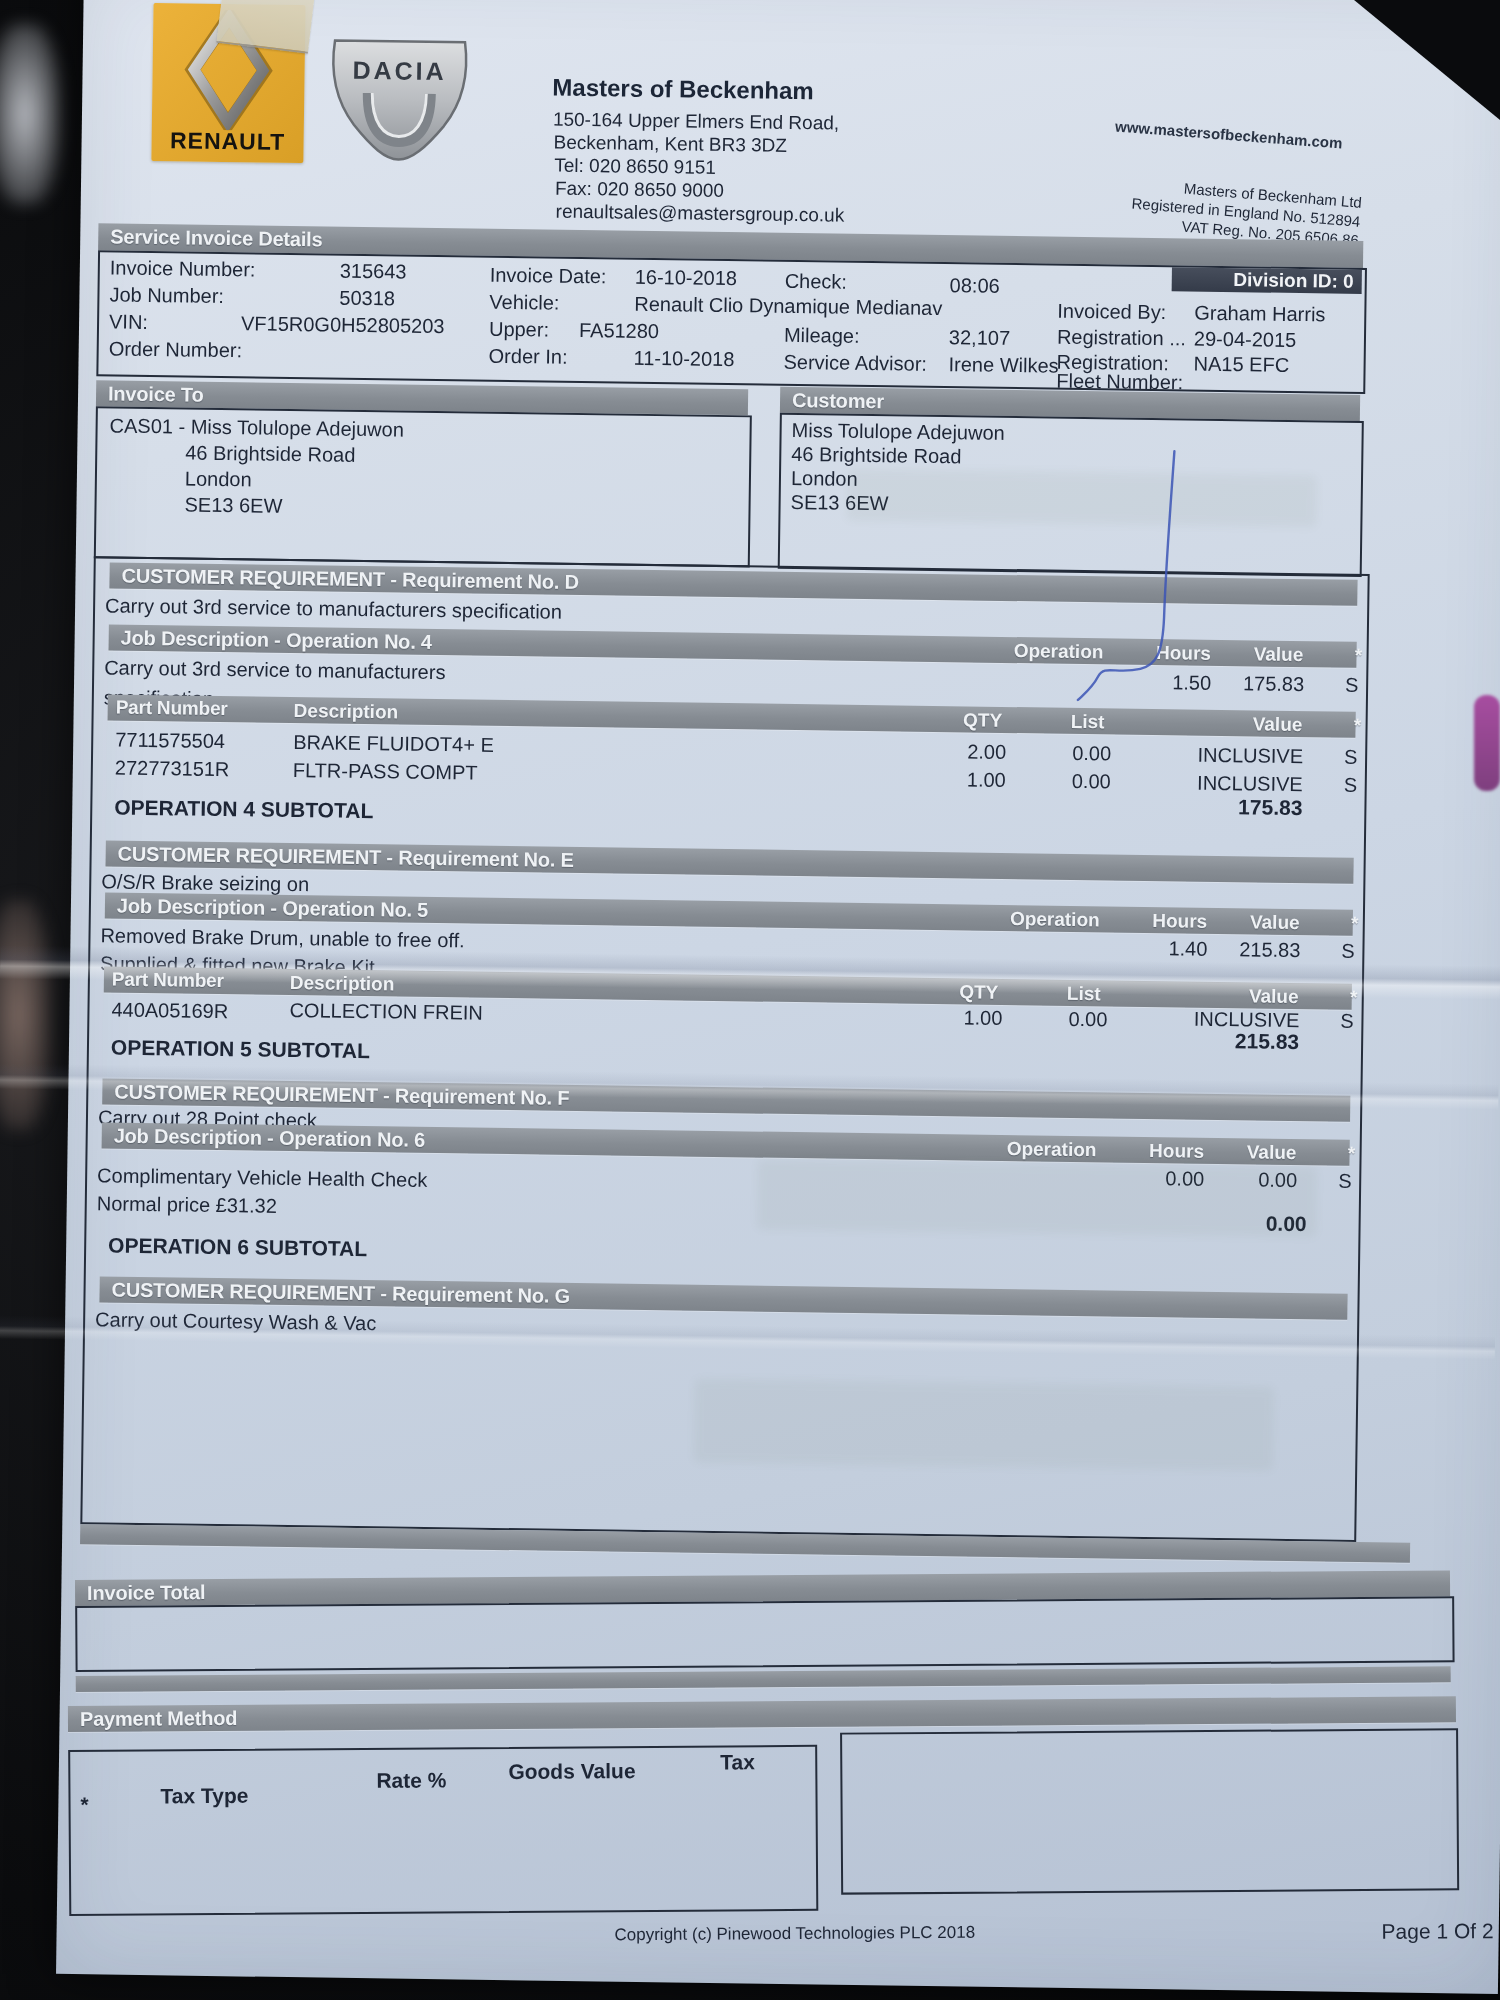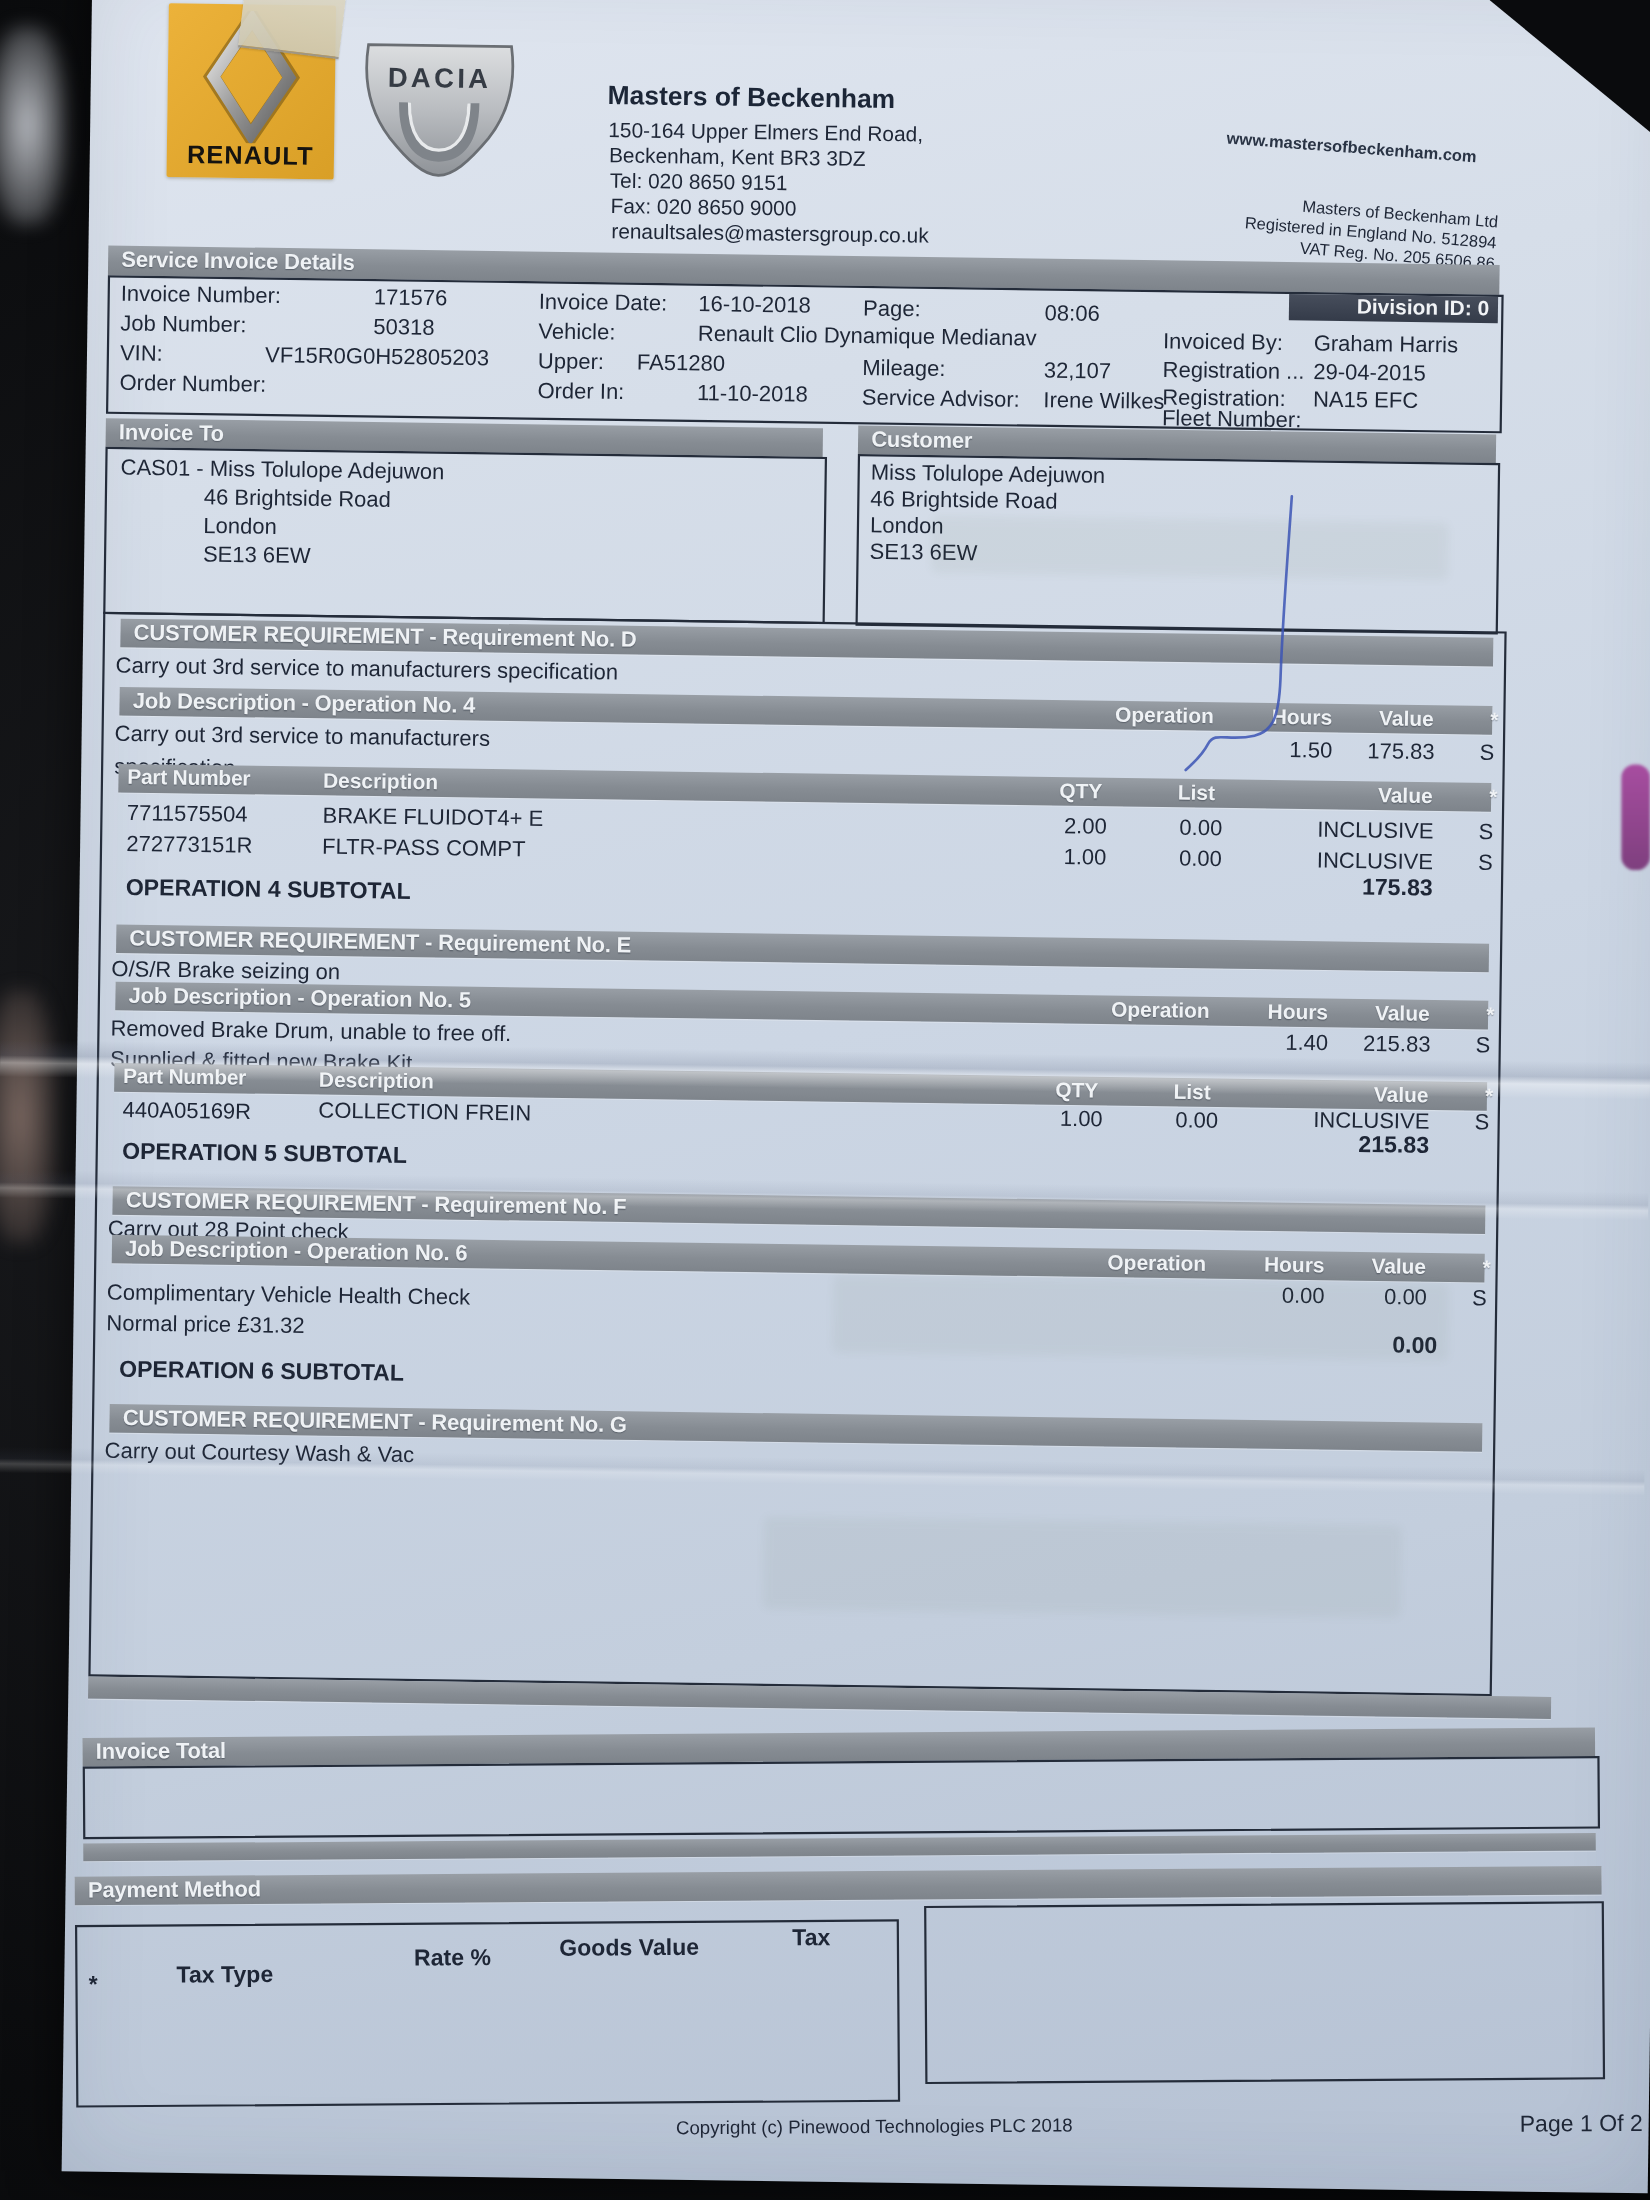--- a/index.html
+++ b/index.html
@@ -86,37 +86,37 @@
 
     <div class="bar" style="left:88px;top:233px;width:1265px;height:27px;">
       <span class="ttl">Service Invoice Details</span>
     </div>
     <div class="box" style="left:88px;top:260px;width:1265px;height:122px;"></div>
     <div class="abs" style="left:1162px;top:262px;width:190px;height:24px;background:linear-gradient(180deg,#474e5c,#343b49);text-align:right;">
       <span class="t b" style="position:static;font-size:19px;color:#f1f3f6;line-height:24px;padding-right:8px;">Division ID: 0</span>
     </div>
 
     <div class="t" style="left:100px;top:266px;">Invoice Number:</div>
-    <div class="t" style="left:330px;top:266px;">171576</div>
+    <div class="t" style="left:330px;top:266px;">315643</div>
     <div class="t" style="left:100px;top:293px;">Job Number:</div>
     <div class="t" style="left:330px;top:293px;">50318</div>
     <div class="t" style="left:100px;top:320px;">VIN:</div>
     <div class="t" style="left:232px;top:320px;">VF15R0G0H52805203</div>
     <div class="t" style="left:100px;top:347px;">Order Number:</div>
 
     <div class="t" style="left:480px;top:268px;">Invoice Date:</div>
     <div class="t" style="left:625px;top:268px;">16-10-2018</div>
     <div class="t" style="left:480px;top:295px;">Vehicle:</div>
     <div class="t" style="left:625px;top:295px;">Renault Clio Dynamique Medianav</div>
     <div class="t" style="left:480px;top:322px;">Upper:</div>
     <div class="t" style="left:570px;top:322px;">FA51280</div>
     <div class="t" style="left:480px;top:349px;">Order In:</div>
     <div class="t" style="left:625px;top:349px;">11-10-2018</div>
 
-    <div class="t" style="left:775px;top:270px;">Page:</div>
+    <div class="t" style="left:775px;top:270px;">Check:</div>
     <div class="t" style="left:940px;top:272px;">08:06</div>
     <div class="t" style="left:775px;top:324px;">Mileage:</div>
     <div class="t" style="left:940px;top:324px;">32,107</div>
     <div class="t" style="left:775px;top:351px;">Service Advisor:</div>
     <div class="t" style="left:940px;top:351px;">Irene Wilkes</div>
 
     <div class="t" style="left:1048px;top:296px;">Invoiced By:</div>
     <div class="t" style="left:1185px;top:296px;">Graham Harris</div>
     <div class="t" style="left:1048px;top:322px;">Registration ...</div>
     <div class="t" style="left:1185px;top:322px;">29-04-2015</div>

